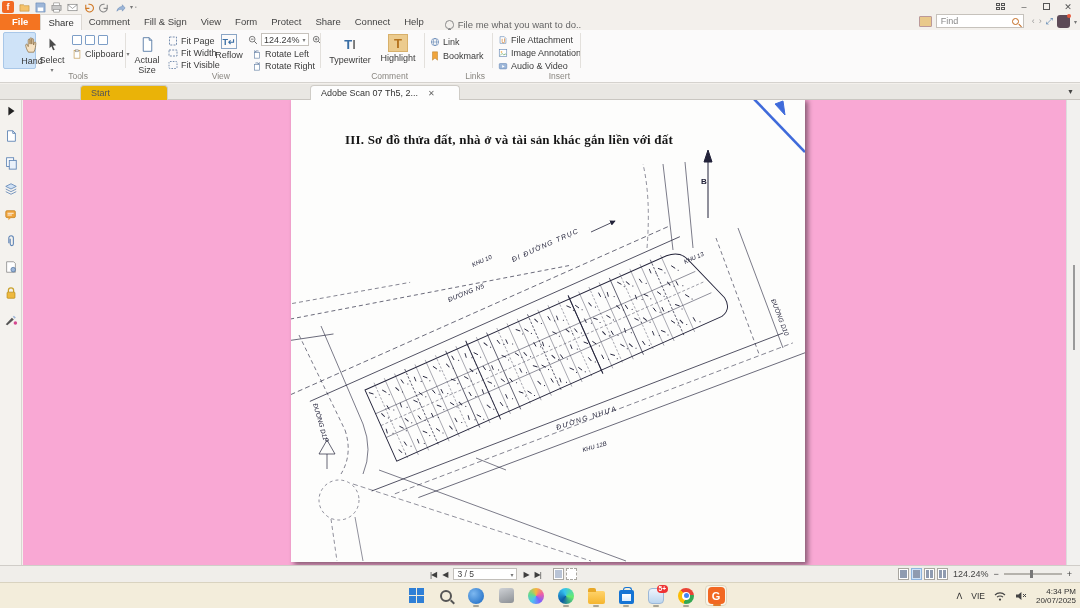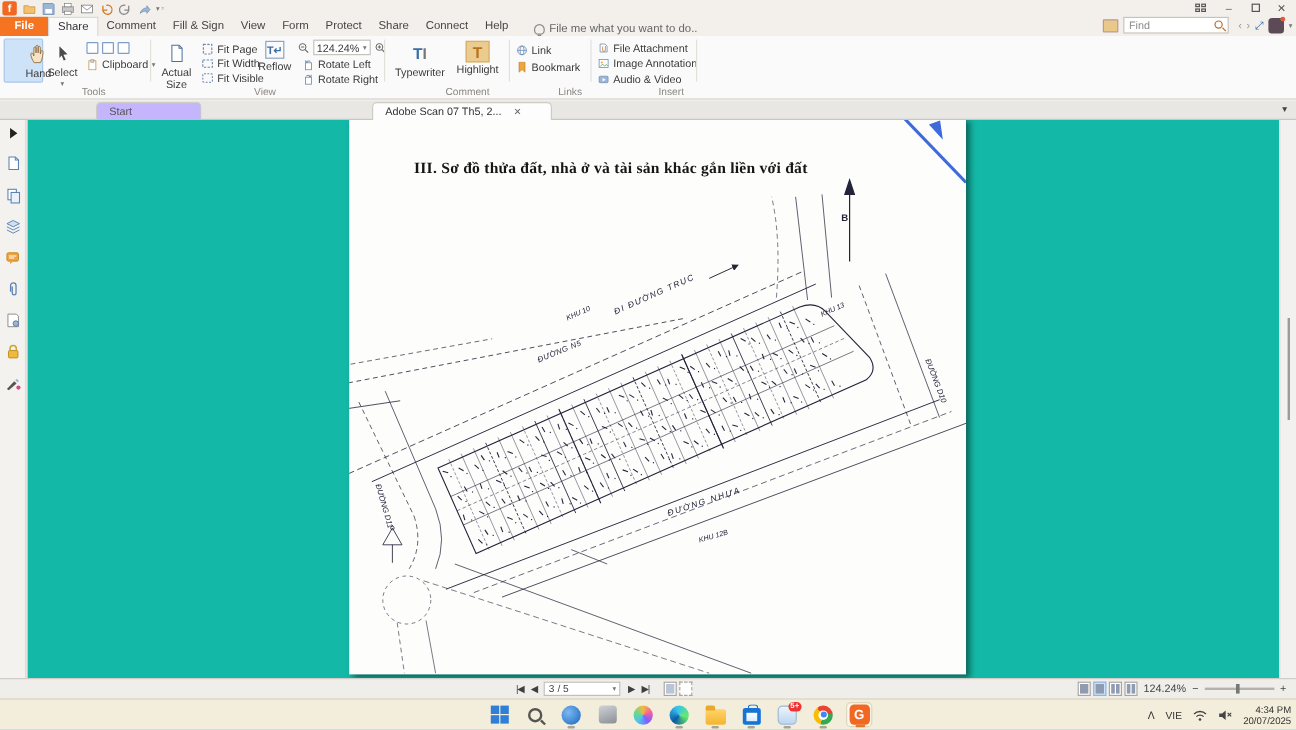--- a/index.html
+++ b/index.html
@@ -53,31 +53,31 @@
   .smallrow svg { width:10px; height:10px; }
   .caret { font-size:6px; color:#777; }
   .zoombox { display:flex; align-items:center; border:1px solid #c6c2bc; background:#fff; height:13px; padding:0 2px; font-size:9px; gap:3px; }
   .ti-ic { font-size:13px; color:#3a6ea5; font-weight:bold; letter-spacing:0; }
   .hl-ic { width:20px; height:18px; background:#eccb8e; border:1px solid #d8b06a; color:#b5731f; font-weight:bold; font-size:13px; display:flex; align-items:center; justify-content:center; }
   .mini-ic { width:10px; height:10px; border:1px solid #7d9ec7; border-radius:1px; position:relative; background:#fff; }
 
   
   .doctabs { position:absolute; top:84px; left:0; right:0; height:16px; background:#e9e7e3; border-bottom:1px solid #c9c6c1; }
   .dtab { position:absolute; top:1px; height:15px; display:flex; align-items:center; padding:0 10px; font-size:9px; color:#555; border-radius:4px 4px 0 0; }
-  .dtab.start { left:80px; width:88px; background:#c4b5fd; border:1px solid #cfccc7; border-bottom:none;text-align:right; }
+  .dtab.start { left:80px; width:88px; background:#eab308; border:1px solid #cfccc7; border-bottom:none;text-align:right; }
   .dtab.activedoc { left:310px; width:150px; background:#fdfdfd; border:1px solid #cfccc7; border-bottom:none; color:#333; }
   .dtab .close { margin-left:10px; color:#666; font-size:8px; }
   .dtabs-more { position:absolute; right:6px; top:4px; font-size:7px; color:#444; }
 
   
   .main { position:absolute; top:100px; left:0; right:0; height:465px; }
   .sidebar { position:absolute; left:0; top:0; bottom:0; width:22px; background:#f4f2ee; border-right:1px solid #d8d5d0; }
   .sb-item { position:absolute; left:3px; width:16px; height:16px; display:flex; align-items:center; justify-content:center; }
   .sb-item svg { width:14px; height:14px; }
-  .canvas { position:absolute; left:23px; top:0; right:14px; bottom:0; background:#14b8a6; overflow:hidden; }
+  .canvas { position:absolute; left:23px; top:0; right:14px; bottom:0; background:#f9a8d4; overflow:hidden; }
   .page { position:absolute; left:268px; top:-2px; width:514px; height:464px; background:#fdfdfc; box-shadow:3px 3px 5px rgba(0,0,0,0.45); }
   .heading { position:absolute; left:54px; top:34px; font-family:"Liberation Serif", serif; font-weight:bold; font-size:13px; color:#161616; letter-spacing:0.2px; white-space:nowrap; }
   .map { position:absolute; inset:0; width:514px; height:464px; }
   .vscroll { position:absolute; right:0; top:0; bottom:0; width:14px; background:#f2f1ef; border-left:1px solid #ddd; }
   .vthumb { position:absolute; left:6px; width:2px; top:165px; height:85px; background:#9b9b9b; }
 
   
   .statusbar { position:absolute; top:565px; left:0; right:0; height:17px; background:#f0eeea; border-top:1px solid #d0cdc8; font-size:9px; color:#444; }
   .nav { position:absolute; left:430px; top:2px; display:flex; align-items:center; gap:6px; }
   .navg { color:#3f3f3f; font-size:8px; letter-spacing:-1px; }

